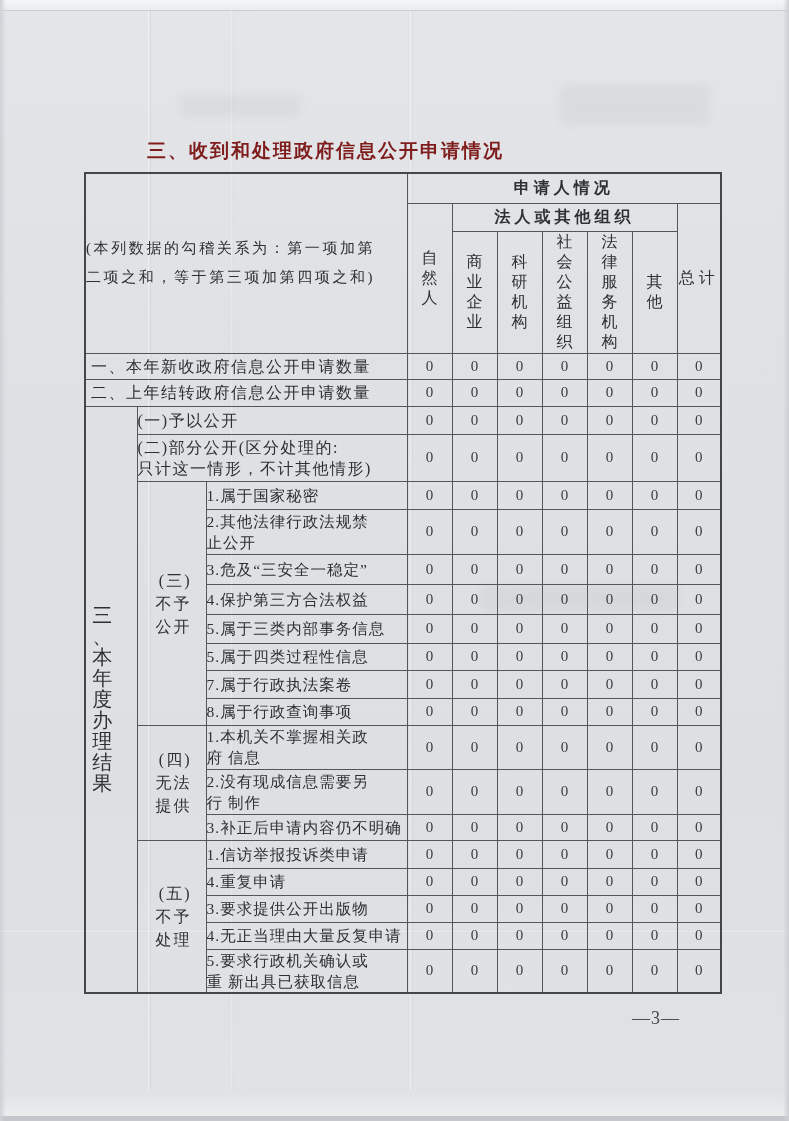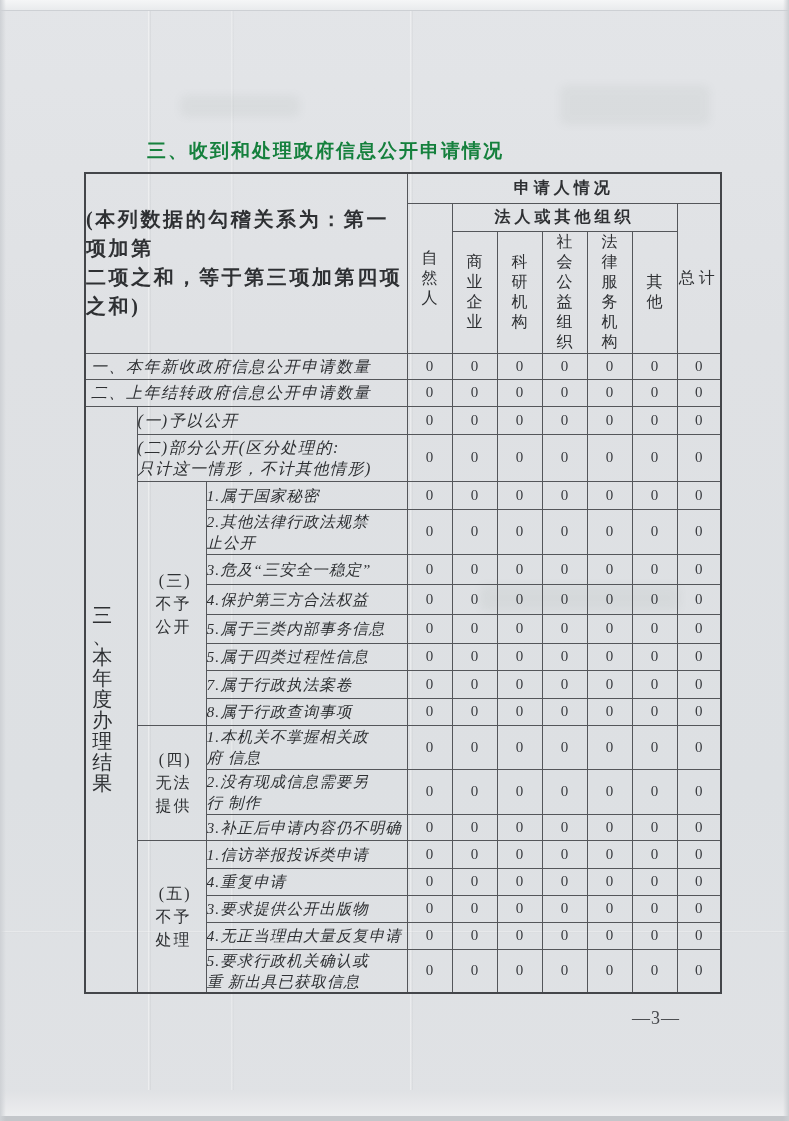--- a/index.html
+++ b/index.html
@@ -31,42 +31,42 @@
   .crease-h{position:absolute;left:0;width:789px;height:2px;top:931px;
     background:linear-gradient(180deg,rgba(255,255,255,.45),rgba(150,155,160,.12));}
   .smudge{position:absolute;filter:blur(4px);opacity:.06;background:#5a6a60;border-radius:6px;}
   .s1{left:560px;top:85px;width:150px;height:40px;}
   .s2{left:480px;top:585px;width:200px;height:26px;}
   .s3{left:180px;top:95px;width:120px;height:22px;}
 
   
   .title{
     position:absolute;left:147px;top:138px;width:480px;
-    font-size:19px;font-weight:bold;letter-spacing:2px;color:#15803d;
+    font-size:19px;font-weight:bold;letter-spacing:2px;color:#7f1d1d;
     white-space:nowrap;
   }
   
   table.rpt{
     position:absolute;left:84px;top:172px;width:636px;
     border-collapse:collapse;table-layout:fixed;
     font-size:15.5px;color:#2e3033;
   }
   table.rpt td{
     border:1px solid #54565a;padding:0;vertical-align:middle;
     overflow:hidden;
   }
   table.rpt{border:2px solid #44464a;}
   td.ch{text-align:center;letter-spacing:4px;font-size:16px;font-weight:bold;}
-  td.note{vertical-align:middle;padding:2px 2px 26px 3px;font-size:20px;
-    letter-spacing:2.6px;line-height:29px;white-space:pre-line;font-weight:bold;}
+  td.note{vertical-align:middle;padding:2px 2px 26px 3px;font-size:15px;
+    letter-spacing:2.6px;line-height:29px;white-space:pre-line;}
   td.vh{text-align:center;margin-top:12px;}
   .vtxt{display:inline-block;width:19px;font-size:16px;line-height:20px;
     word-break:break-all;line-break:anywhere;text-align:center;vertical-align:middle;}
   td.total-cell{text-align:center;letter-spacing:4px;font-size:16px;}
-  td.lbl{white-space:pre-line;line-height:21px;letter-spacing:1px;padding:1px 1px 1px 4px;font-style:italic;}
+  td.lbl{white-space:pre-line;line-height:21px;letter-spacing:1px;padding:1px 1px 1px 4px;}
   td.lbl.main{letter-spacing:1.5px;font-size:16px;padding-left:5px;}
   td.lbl.mid{letter-spacing:1.5px;font-size:16px;}
   td.vcol{text-align:center;}
   .vcol-in{display:inline-block;width:38px;font-size:20px;line-height:21px;
     letter-spacing:2px;word-break:break-all;line-break:anywhere;text-align:left;}
   td.gcell{text-align:center;}
   .g-in{display:inline-block;width:40px;font-size:16px;line-height:23px;
     letter-spacing:2px;word-break:break-all;line-break:anywhere;text-align:right;}
   td.v{text-align:center;font-size:15px;color:#3a3c40;}
   .pagenum{

